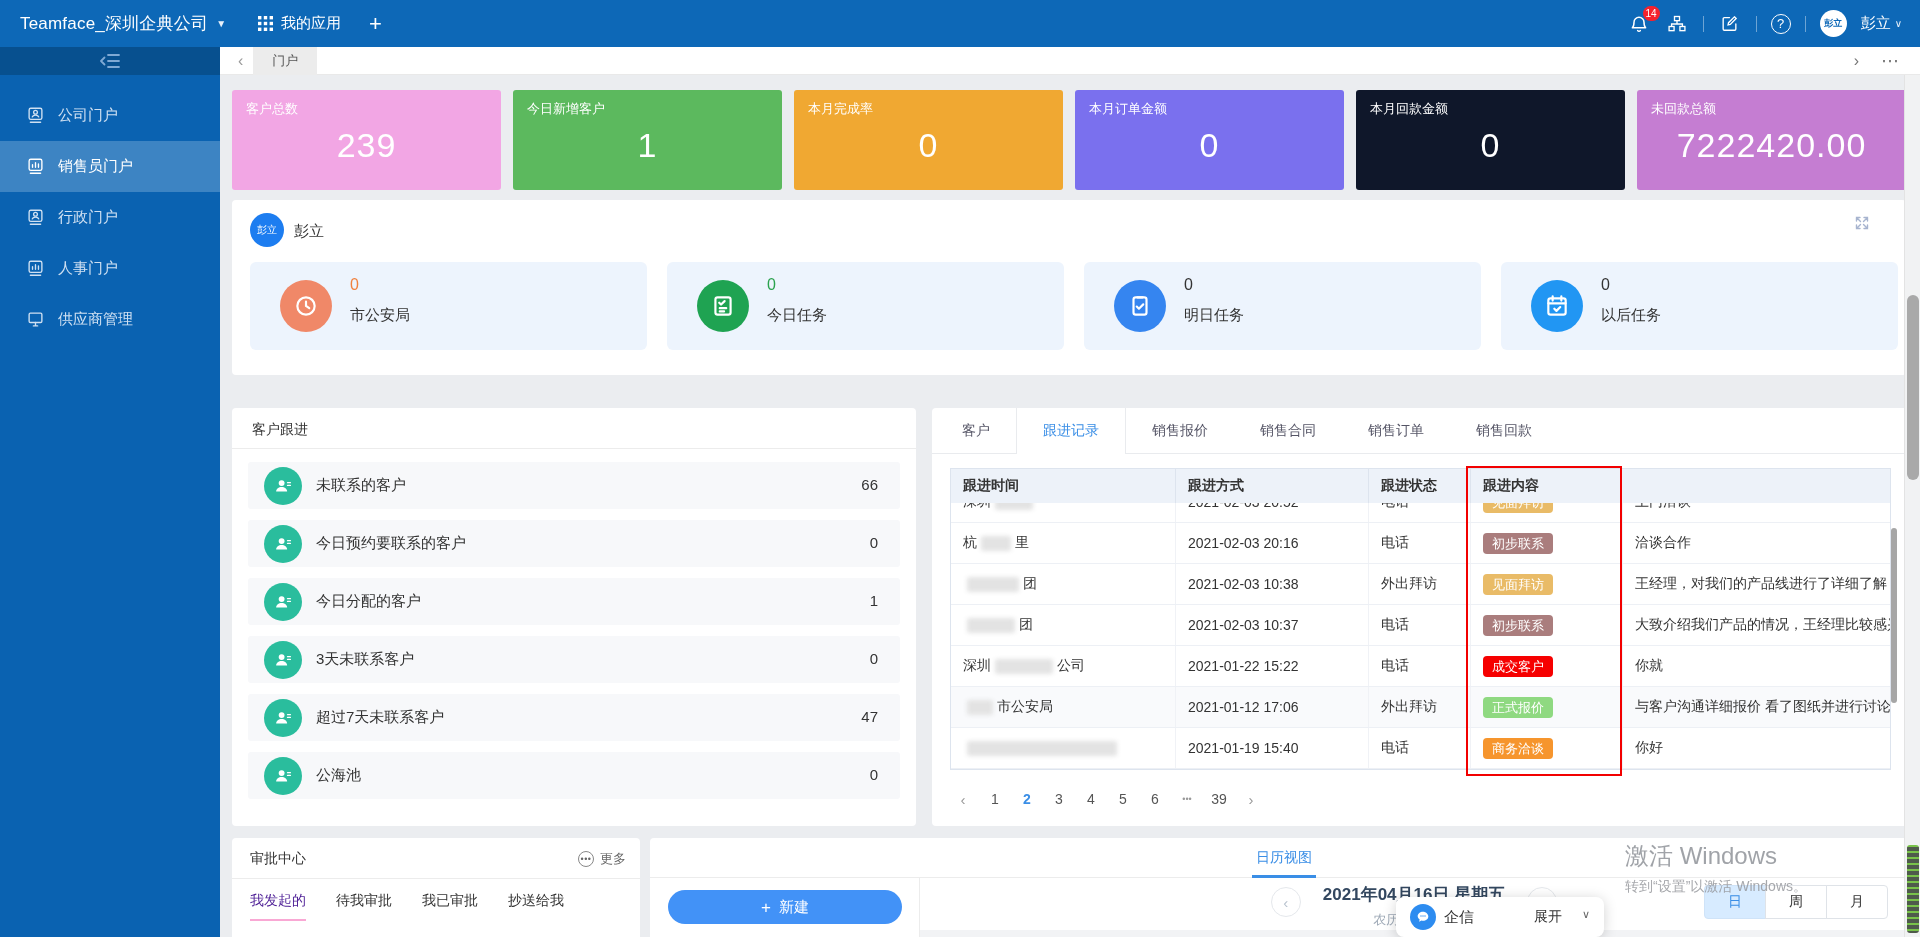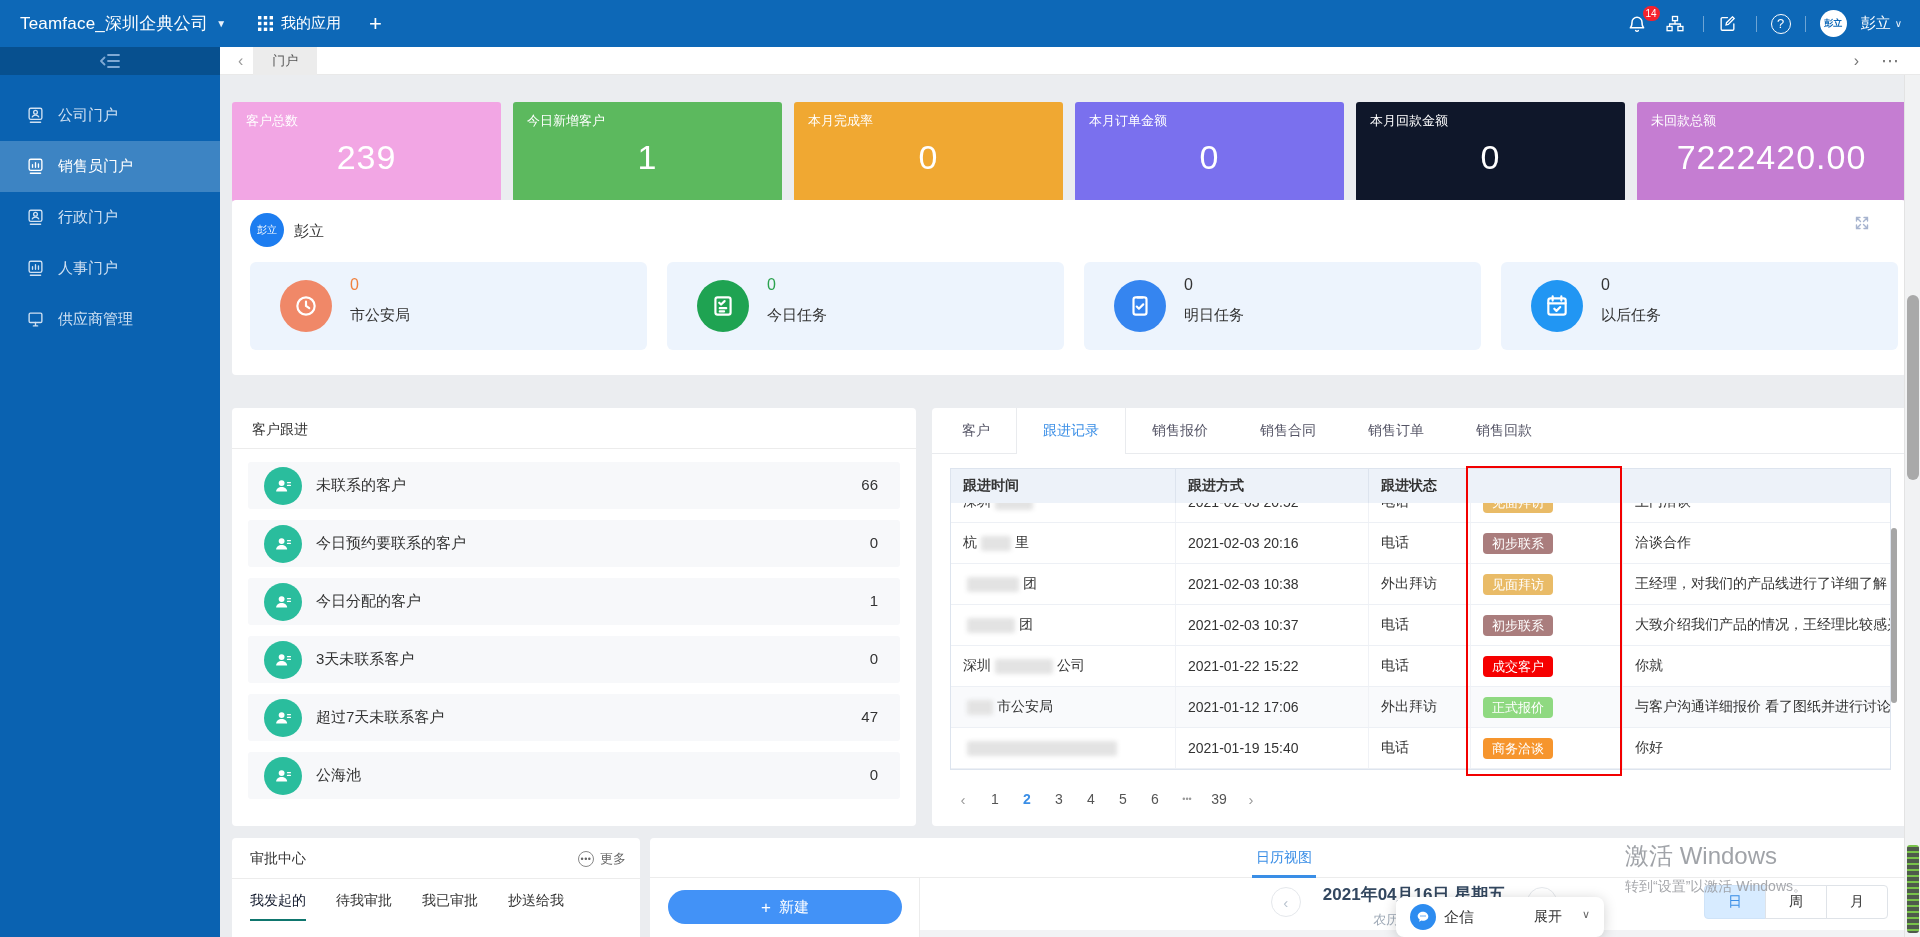--- a/index.html
+++ b/index.html
@@ -8,21 +8,21 @@
   #app { position:relative; width:1920px; height:937px; overflow:hidden; }
 
   
   #topbar { position:absolute; left:0; top:0; width:1920px; height:47px; background:#0d68b7; display:flex; align-items:center; justify-content:space-between; padding:0 18px 0 20px; z-index:30; }
   .tb-left { display:flex; align-items:center; gap:10px; color:#fff; }
   .tb-company { font-size:17px; letter-spacing:.2px; cursor:pointer; }
   .tb-caret { font-size:10px; color:#e8f1fa; margin-left:-2px; }
   .tb-apps { display:flex; align-items:center; gap:8px; margin-left:22px; font-size:15px; cursor:pointer; }
   .tb-plus { font-size:22px; font-weight:400; margin-left:18px; cursor:pointer; line-height:1; }
   .tb-right { display:flex; align-items:center; gap:14px; color:#fff; }
-  .tb-ic { position:relative; width:24px; height:24px; display:flex; align-items:center; cursor:pointer; }
+  .tb-ic { position:relative; width:24px; height:24px; display:flex; align-items:center; justify-content:center; cursor:pointer; }
   .tb-badge { position:absolute; top:-6px; right:-9px; background:#f5222d; color:#fff; font-size:10px; min-width:17px; height:15px; border-radius:8px; display:flex; align-items:center; justify-content:center; padding:0 3px; }
   .tb-sep { width:1px; height:16px; background:rgba(255,255,255,.4); }
   .tb-help { width:20px; height:20px; border:1.6px solid #fff; border-radius:50%; font-size:13px; display:flex; align-items:center; justify-content:center; cursor:pointer; }
   .tb-avatar { width:27px; height:27px; border-radius:50%; background:#fff; color:#0d68b7; font-size:9px; font-weight:bold; display:flex; align-items:center; justify-content:center; cursor:pointer; }
   .tb-user { display:flex; align-items:center; gap:6px; font-size:15px; cursor:pointer; }
 
   
   #tabbar { position:absolute; left:0; top:47px; width:1920px; height:28px; background:#fff; display:flex; align-items:center; z-index:10; border-bottom:1px solid #e9e9e9; }
   .tab-chevL { margin-left:238px; color:#9a9a9a; font-size:16px; cursor:pointer; }
   .tab-portal { margin-left:10px; width:64px; height:28px; background:#ececec; color:#555; font-size:13px; display:flex; align-items:center; justify-content:center; cursor:pointer; }
@@ -35,21 +35,21 @@
   #sidebar-head { height:28px; background:#07508f; display:flex; align-items:center; justify-content:center; }
   .s-nav { padding-top:15px; }
   .s-item { height:51px; display:flex; align-items:center; gap:14px; padding-left:27px; color:#cfe0f2; font-size:15px; cursor:pointer; }
   .s-item svg { flex:0 0 auto; }
   .s-item.active { background:#3d84c3; color:#fff; }
 
   
   #content { position:absolute; left:220px; top:75px; width:1684px; height:862px; background:#ebedf0; overflow:hidden; }
 
   
-  .kpi { position:absolute; top:15px; width:269px; height:100px; border-radius:3px; color:#fff; padding:10px 14px;margin-top:12px; }
+  .kpi { position:absolute; top:15px; width:269px; height:100px; border-radius:3px; color:#fff; padding:10px 14px; }
   .kpi .k-label { font-size:13px; }
   .kpi .k-value { text-align:center; font-size:34px; margin-top:8px; letter-spacing:1px; }
 
   
   #user-panel { position:absolute; left:12px; top:125px; width:1674px; height:175px; background:#fff; border-radius:4px; }
   .u-avatar { position:absolute; left:18px; top:13px; width:34px; height:34px; border-radius:50%; background:#1d7df0; color:#fff; font-size:10px; display:flex; align-items:center; justify-content:center; }
   .u-name { position:absolute; left:62px; top:22px; font-size:15px; color:#333; }
   .u-expand { position:absolute; right:36px; top:15px; cursor:pointer; }
   .task-card { position:absolute; top:62px; width:397px; height:88px; background:#edf4fd; border-radius:6px; cursor:pointer; }
   .t-ic { position:absolute; left:30px; top:18px; width:52px; height:52px; border-radius:50%; display:flex; align-items:center; justify-content:center; }
@@ -91,21 +91,21 @@
   .pag .on { color:#3a8ee6; font-weight:bold; }
 
   
   #approval { position:absolute; left:12px; top:763px; width:408px; height:99px; background:#fff; border-radius:4px 4px 0 0; overflow:hidden; }
   .ap-title { position:absolute; left:18px; top:12px; font-size:14px; color:#333; }
   .ap-more { position:absolute; right:14px; top:12px; display:flex; align-items:center; gap:6px; color:#666; font-size:13px; cursor:pointer; }
   .more-ic { width:16px; height:16px; border:1px solid #888; border-radius:50%; font-size:9px; letter-spacing:.5px; display:flex; align-items:center; justify-content:center; color:#666; }
   .ap-hr { position:absolute; left:0; top:40px; width:100%; height:1px; background:#ececec; }
   .ap-tabs { position:absolute; left:18px; top:54px; display:flex; gap:30px; font-size:14px; }
   .ap-tab { color:#333; padding-bottom:9px; cursor:pointer; }
-  .ap-tab.active { color:#0f172a; border-bottom:2px solid #0f766e; }
+  .ap-tab.active { color:#4c1d95; border-bottom:2px solid #f9a8d4; }
 
   
   #calendar { position:absolute; left:430px; top:763px; width:1258px; height:99px; background:#fff; border-radius:4px 4px 0 0; overflow:hidden; }
   .cal-tabrow { position:absolute; left:0; top:0; width:100%; height:40px; border-bottom:1px solid #ececec; display:flex; align-items:center; justify-content:center;padding-left:10px; }
   .cal-tab { color:#3a8ee6; font-size:14px; position:relative; height:40px; display:flex; align-items:center; cursor:pointer; }
   .cal-tab::after { content:""; position:absolute; left:-4px; right:-4px; bottom:0; height:3px; background:#3a8ee6; }
   .cal-btncol { position:absolute; left:0; top:40px; width:270px; height:59px; border-right:1px solid #ececec; }
   .new-btn { position:absolute; left:18px; top:12px; width:234px; height:34px; border-radius:17px; background:#4292f7; color:#fff; font-size:15px; border:none; display:flex; align-items:center; justify-content:center; gap:8px; cursor:pointer; }
   .cal-nav { position:absolute; left:270px; top:40px; right:0; height:59px; }
   .nav-wrap { position:absolute; left:0; right:0; top:5px; display:flex; align-items:flex-start; justify-content:center; gap:22px; }
@@ -420,20 +420,21 @@
         <span class="r-tab">销售合同</span>
         <span class="r-tab">销售订单</span>
         <span class="r-tab">销售回款</span>
       </div>
 
       <div class="rtable">
         <div class="thead">
           <div>跟进时间</div>
           <div>跟进方式</div>
           <div>跟进状态</div>
+          <div>跟进内容</div>
         </div>
         <div class="tbody">
           <div class="trow first">
             <div>
                 <span>深圳</span>
                 <span class="redact" style="width:38px"></span>
                 <span></span>
               </div>
             <div>2021-02-03 20:52</div>
             <div>电话</div>

